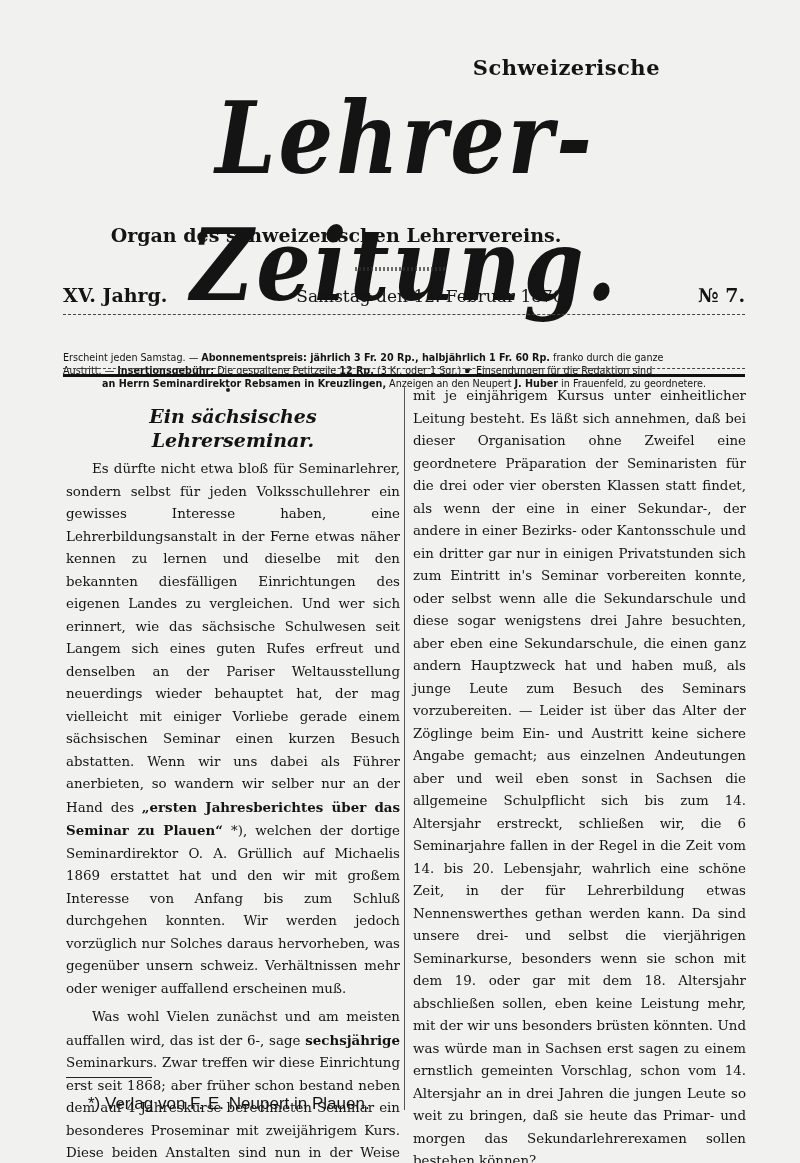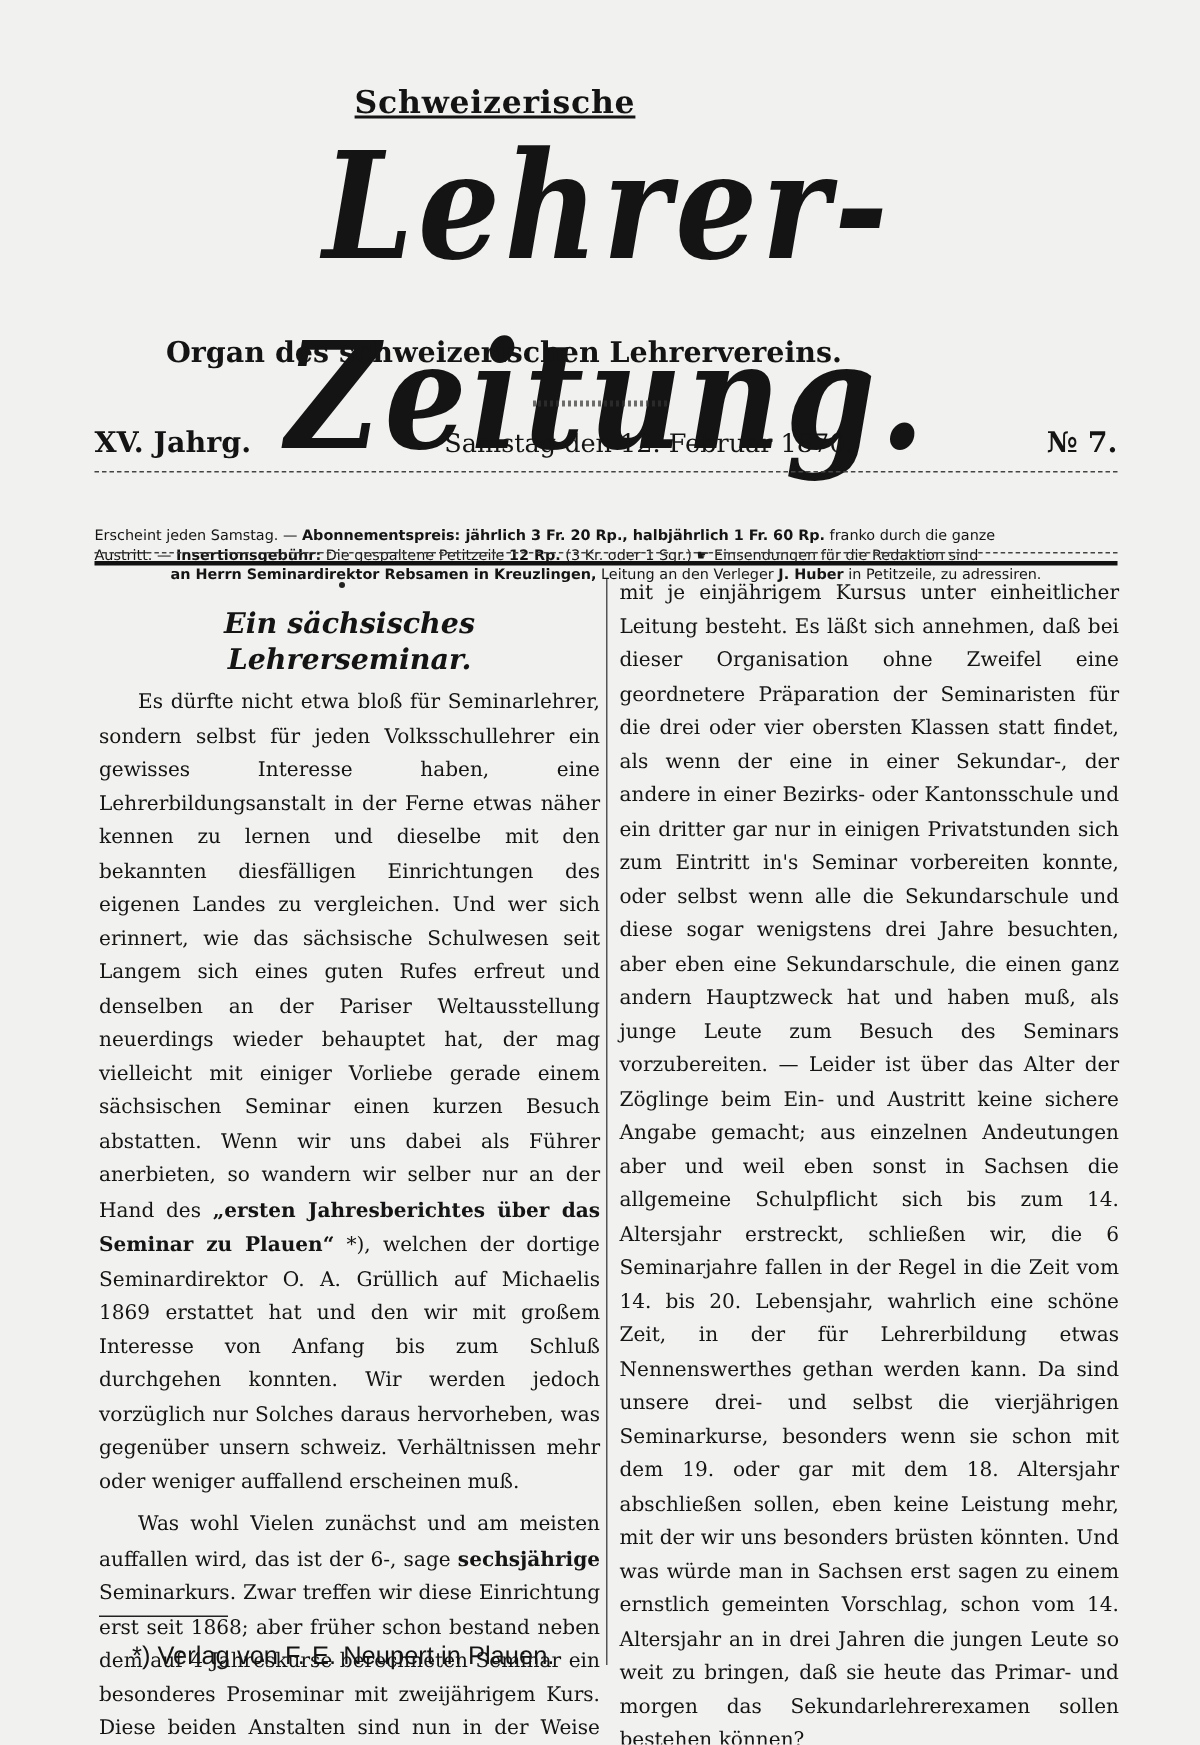--- a/index.html
+++ b/index.html
@@ -6,24 +6,23 @@
   body {
     width: 800px; height: 1163px; overflow: hidden;
     background: #f1f1ef;
     color: #141414;
     font-family: "DejaVu Serif", serif;
     position: relative;
   }
   .page { position: absolute; left: 0; top: 0; width: 800px; height: 1163px; }
 
   .masthead-sup {
-    position: absolute; top: 55px; left: 0; width: 660px; text-align: center;
+    position: absolute; top: 55px; left: 0; width: 660px; text-align: right;
     font-family: "DejaVu Serif", serif; font-weight: bold; font-size: 21px;
     letter-spacing: 0.5px;
-    text-decoration: underline;
   }
   .masthead-title {
     position: absolute; top: 92px; left: 60px; width: 690px; text-align: center;
     font-family: "DejaVu Serif", serif; font-weight: bold; font-style: italic;
     font-size: 86px; line-height: 110px; letter-spacing: 3px;
     transform: scaleY(1.15);
   }
   .masthead-sub {
     position: absolute; top: 224px; left: 0; width: 672px; text-align: center;
     font-family: "DejaVu Serif", serif; font-weight: bold; font-size: 19px;
@@ -97,21 +96,21 @@
     <span class="vol">XV. Jahrg.</span>
     <span class="date">Samstag den 12. Februar 1870.</span>
     <span class="num">№ 7.</span>
   </div>
 
   <div class="rule-wavy" style="top:314px;"></div>
 
   <div class="info">
     <span>Erscheint jeden Samstag. — </span><b>Abonnementspreis: jährlich 3 Fr. 20 Rp., halbjährlich 1 Fr. 60 Rp.</b><span> franko durch die ganze</span><br>
     <span>Austritt. — </span><b>Insertionsgebühr:</b><span> Die gespaltene Petitzeile </span><b>12 Rp.</b><span> (3 Kr. oder 1 Sgr.) ☛ Einsendungen für die Redaktion sind</span><br>
-    <span class="center"><b>an Herrn Seminardirektor Rebsamen in Kreuzlingen,</b><span> Leitung an den Verleger </span><b>J. Huber</b><span> in Petitzeile, zu adressiren.</span></span>
+    <span class="center"><b>an Herrn Seminardirektor Rebsamen in Kreuzlingen,</b><span> Anzeigen an den Neupert </span><b>J. Huber</b><span> in Frauenfeld, zu geordnetere.</span></span>
   </div>
 
   <div class="rule-wavy" style="top:368px;"></div>
   <div class="rule-thick" style="top:374px;"></div>
 
   <div class="dot"></div>
 
   <div class="col col-left">
     <p class="heading">Ein sächsisches Lehrerseminar.</p>
     <p class="indent"><span>Es dürfte nicht etwa bloß für Seminarlehrer, sondern selbst für jeden Volksschullehrer ein gewisses Interesse haben, eine Lehrerbildungsanstalt in der Ferne etwas näher kennen zu lernen und dieselbe mit den bekannten diesfälligen Einrichtungen des eigenen Landes zu vergleichen. Und wer sich erinnert, wie das sächsische Schulwesen seit Langem sich eines guten Rufes erfreut und denselben an der Pariser Weltausstellung neuerdings wieder behauptet hat, der mag vielleicht mit einiger Vorliebe gerade einem sächsischen Seminar einen kurzen Besuch abstatten. Wenn wir uns dabei als Führer anerbieten, so wandern wir selber nur an der Hand des </span><span class="em">„ersten Jahresberichtes über das Seminar zu Plauen“</span><span> *), welchen der dortige Seminardirektor O. A. Grüllich auf Michaelis 1869 erstattet hat und den wir mit großem Interesse von Anfang bis zum Schluß durchgehen konnten. Wir werden jedoch vorzüglich nur Solches daraus hervorheben, was gegenüber unsern schweiz. Verhältnissen mehr oder weniger auffallend erscheinen muß.</span></p>

